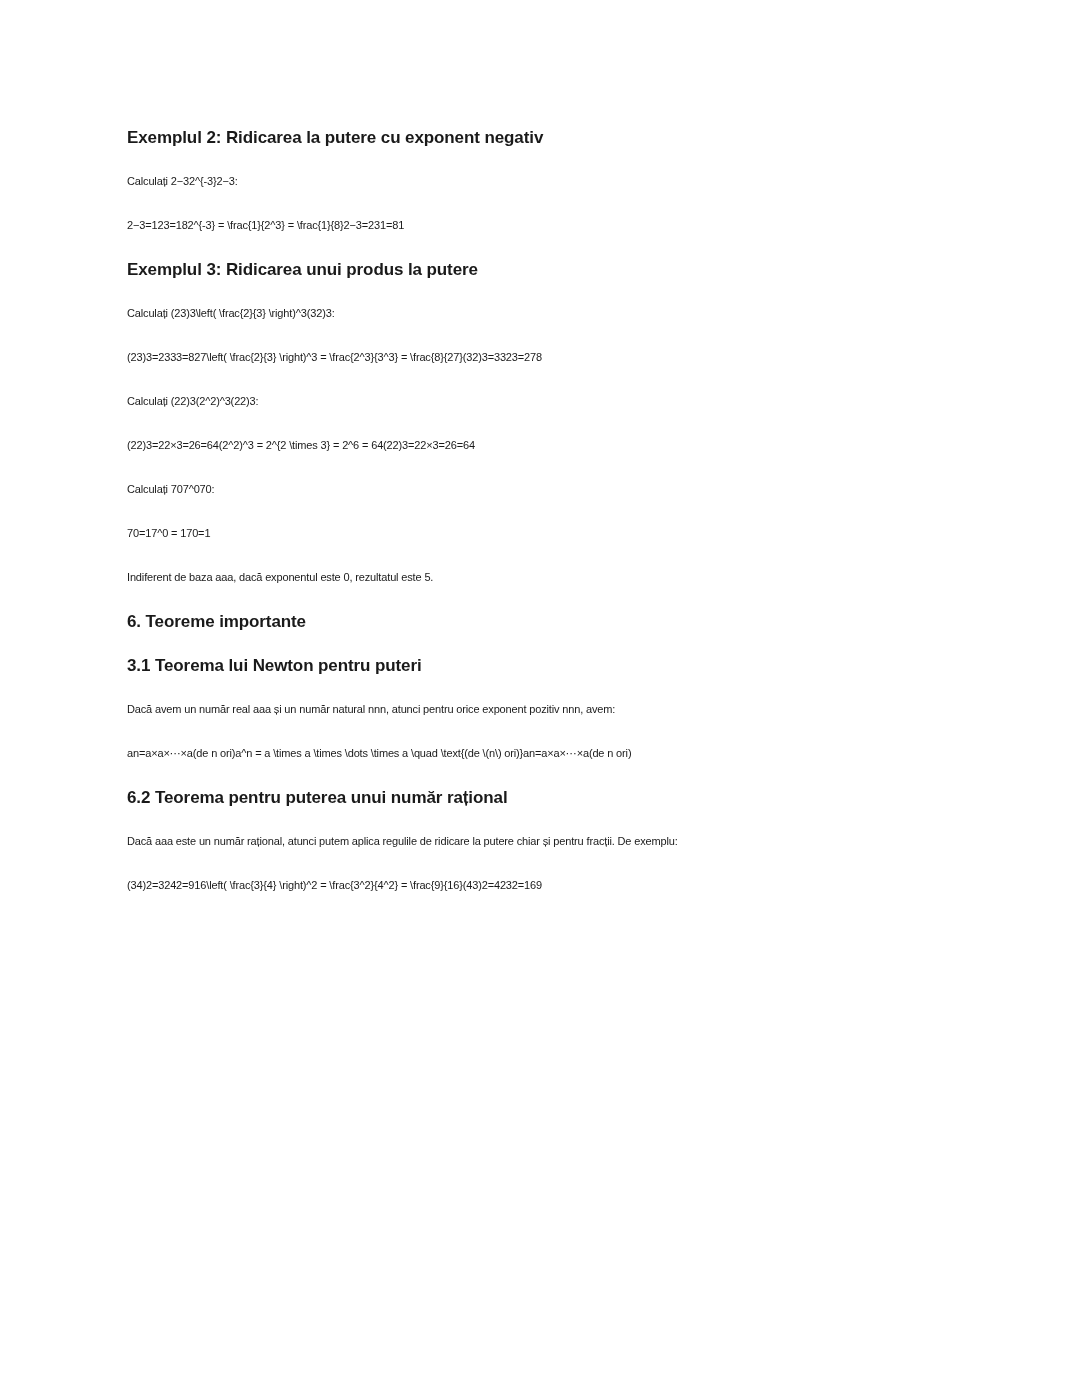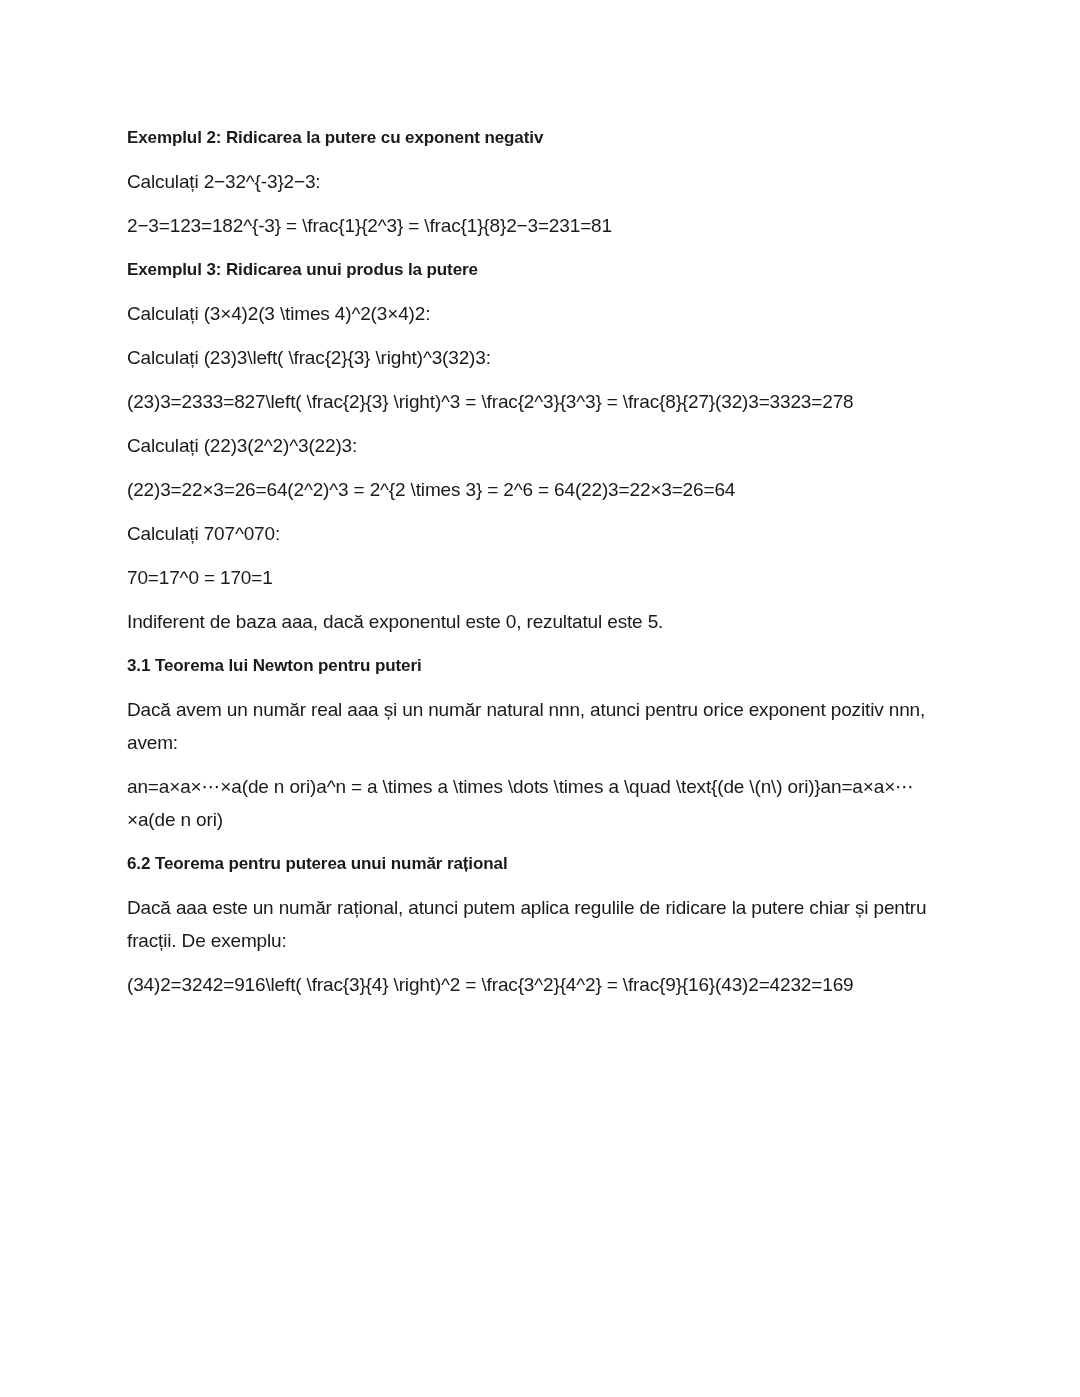--- a/index.html
+++ b/index.html
@@ -17,21 +17,21 @@
     color: #1a1a1a;
   }
   .content {
     position: absolute;
     top: 121px;
     left: 127px;
     width: 824px;
   }
   .content p {
     margin: 0 0 11px 0;
-    font-size: 19px;
+    font-size: 11px;
     line-height: 33px;
     letter-spacing: -0.15px;
     font-weight: 400;
     word-wrap: break-word;
   }
   .content h3 {
     margin: 0 0 11px 0;
     font-size: 17px;
     line-height: 33px;
     letter-spacing: -0.1px;
@@ -42,32 +42,32 @@
 <body>
 
 <div class="page">
   <div class="content">
 
     <h3>Exemplul 2: Ridicarea la putere cu exponent negativ</h3>
     <p>Calculați 2−32^{-3}2−3:</p>
     <p>2−3=123=182^{-3} = \frac{1}{2^3} = \frac{1}{8}2−3=231=81</p>
 
     <h3>Exemplul 3: Ridicarea unui produs la putere</h3>
-    <p>Calculați (3×4)2(3 \times 4)^2(3×4)2:</p>
 
     <p>Calculați (23)3\left( \frac{2}{3} \right)^3(32)3:</p>
     <p>(23)3=2333=827\left( \frac{2}{3} \right)^3 = \frac{2^3}{3^3} = \frac{8}{27}(32)3=3323=278</p>
 
     <p>Calculați (22)3(2^2)^3(22)3:</p>
     <p>(22)3=22×3=26=64(2^2)^3 = 2^{2 \times 3} = 2^6 = 64(22)3=22×3=26=64</p>
 
     <p>Calculați 707^070:</p>
     <p>70=17^0 = 170=1</p>
     <p>Indiferent de baza aaa, dacă exponentul este 0, rezultatul este 5.</p>
 
+    <h3>6. Teoreme importante</h3>
     <h3>3.1 Teorema lui Newton pentru puteri</h3>
     <p>Dacă avem un număr real aaa și un număr natural nnn, atunci pentru orice exponent pozitiv nnn, avem:</p>
     <p>an=a×a×⋯×a(de n ori)a^n = a \times a \times \dots \times a \quad \text{(de \(n\) ori)}an=a×a×⋯×a(de n ori)</p>
 
     <h3>6.2 Teorema pentru puterea unui număr rațional</h3>
     <p>Dacă aaa este un număr rațional, atunci putem aplica regulile de ridicare la putere chiar și pentru fracții. De exemplu:</p>
     <p>(34)2=3242=916\left( \frac{3}{4} \right)^2 = \frac{3^2}{4^2} = \frac{9}{16}(43)2=4232=169</p>
 
   </div>
 </div>

